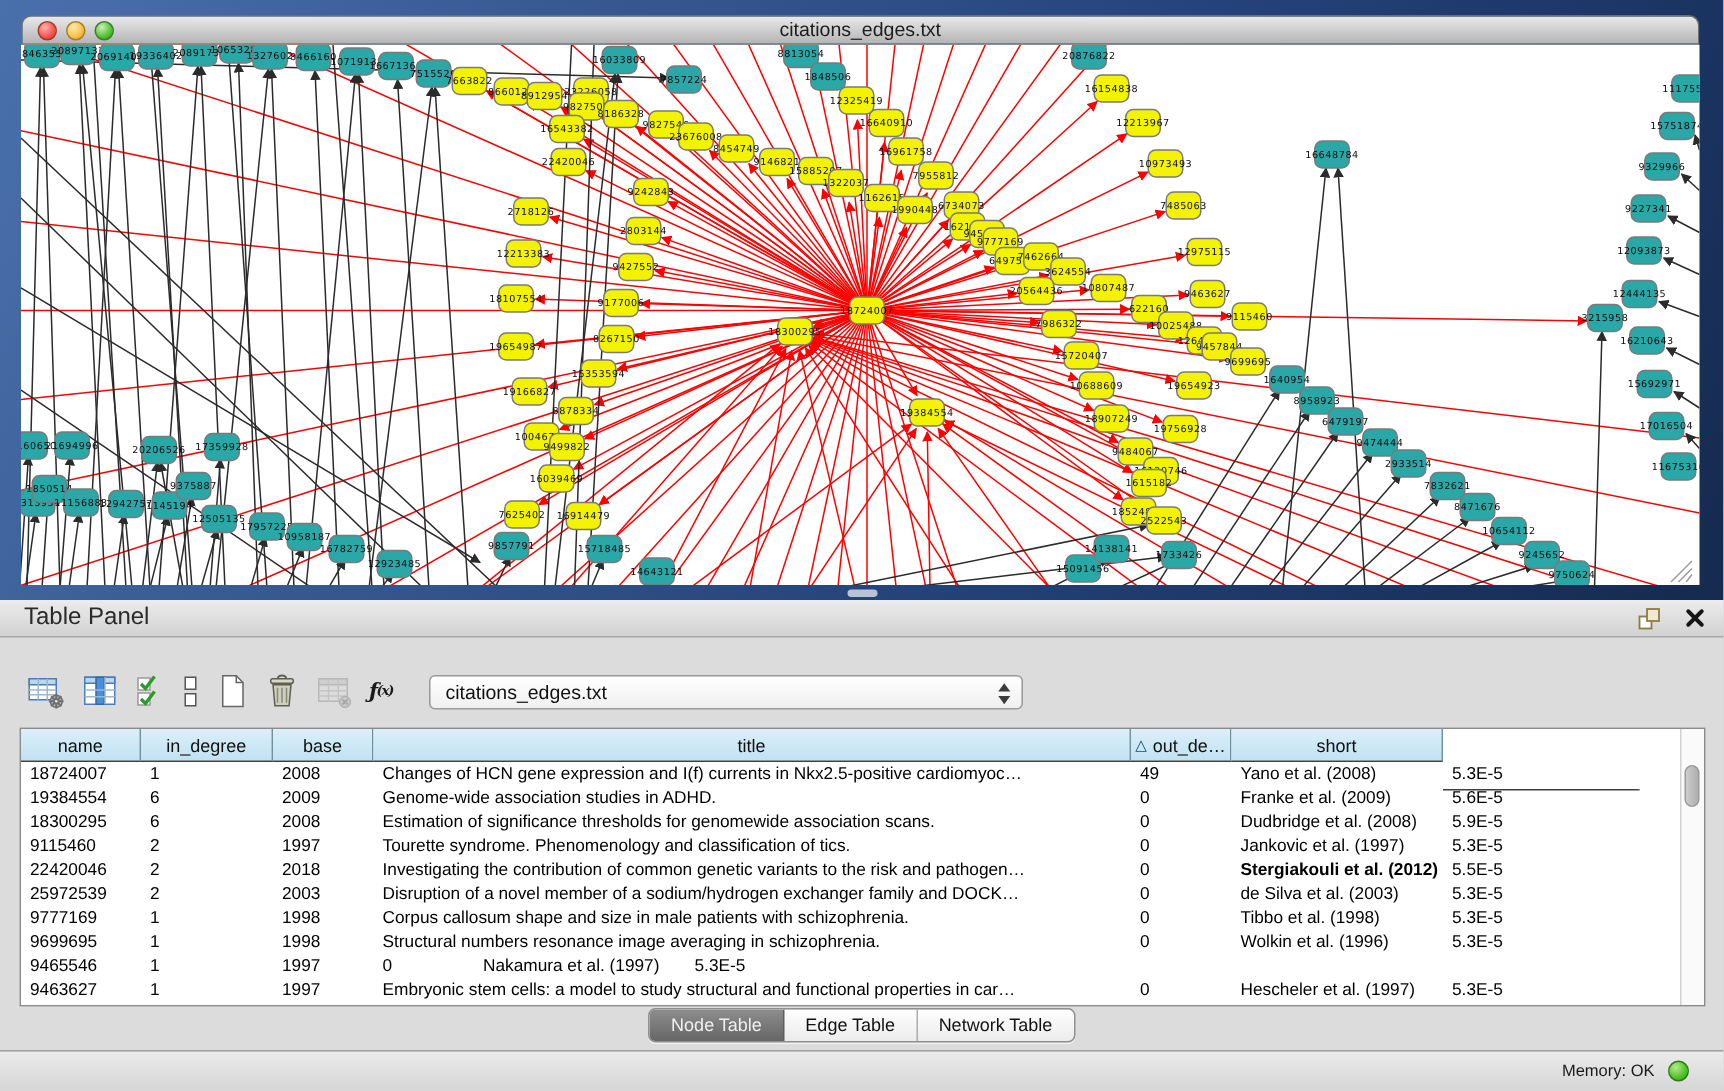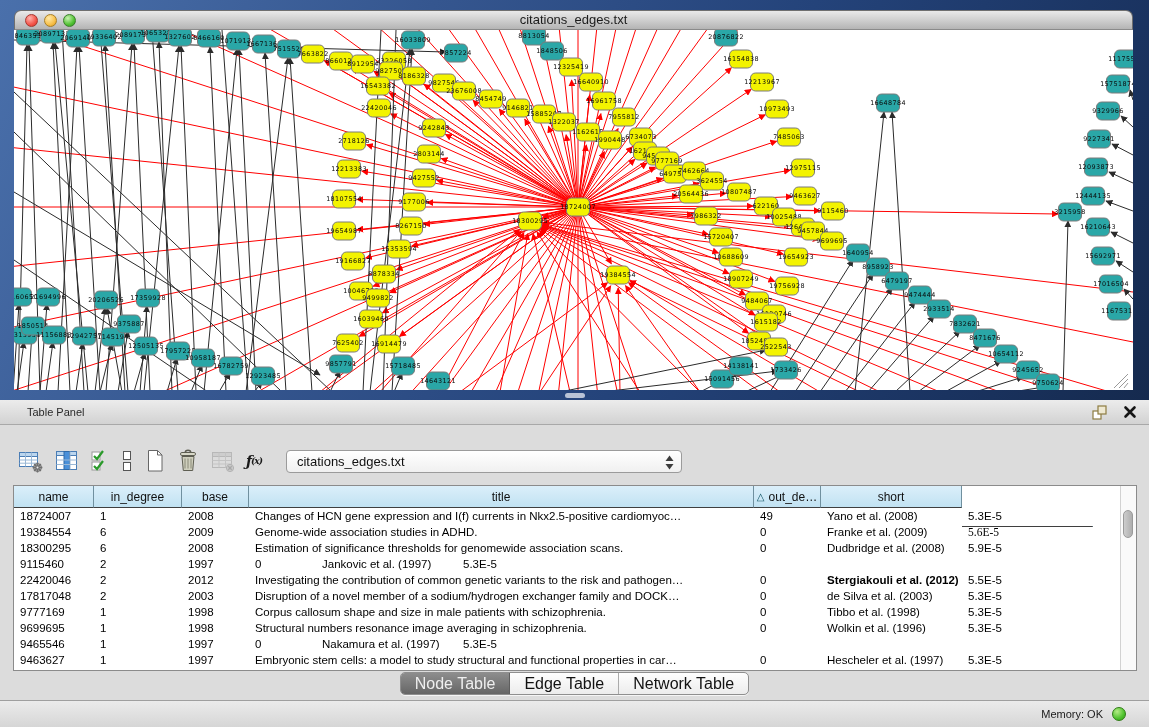--- a/index.html
+++ b/index.html
@@ -25,21 +25,21 @@
   .light.red{background:radial-gradient(circle at 35% 30%,#ffb3ac,#f4554a 60%,#cf3328);border:1px solid #a8362e;}
   .light.yellow{background:radial-gradient(circle at 35% 30%,#ffe9a8,#f8c04a 60%,#d9961c);border:1px solid #a87f26;}
   .light.green{background:radial-gradient(circle at 35% 30%,#c9f2b2,#52c234 60%,#2f921b);border:1px solid #3a7f2a;}
   .canvas{position:absolute;left:14px;top:30px;width:1119px;height:360px;background:#ffffff;}
   .canvas svg{position:absolute;left:0;top:0;}
   .notch{position:absolute;left:565px;top:393px;width:20px;height:5px;border-radius:3px;background:#b9c3d6;}
 
   
   .table-panel{position:absolute;left:0;top:400px;width:1149px;height:300px;background:#dcdcdc;}
   .panel-titlebar{position:relative;height:24px;background:linear-gradient(#ececec,#d2d2d2);border-bottom:1px solid #a8a8a8;}
-  .panel-title{font-size:11px;color:#2a2a2a;line-height:24px;padding-left:27px;}
+  .panel-title{font-size:16px;color:#2a2a2a;line-height:24px;padding-left:16px;}
   .panel-actions{position:absolute;right:10px;top:0;height:24px;display:flex;align-items:center;gap:13px;}
   .pa-btn{width:18px;height:18px;display:flex;align-items:center;justify-content:center;}
 
   .toolbar{position:absolute;left:0;top:44px;height:34px;display:flex;align-items:center;padding-left:18px;gap:10px;}
   .tb-icon{display:flex;align-items:center;justify-content:center;}
   .fx{font-family:"DejaVu Serif",serif;font-style:italic;font-weight:bold;font-size:14px;color:#1a1a1a;letter-spacing:-1px;}
   .fx small{font-size:9px;font-weight:bold;}
   .combo{
     margin-left:14px;width:396px;height:23px;box-sizing:border-box;position:relative;
     border:1px solid #9b9b9b;border-radius:4px;
@@ -68,21 +68,21 @@
     font-size:11.5px;line-height:16px;color:#000;padding-left:6px;box-sizing:border-box;
     white-space:nowrap;overflow:hidden;
   }
   .vscroll{width:15px;background:#fafafa;border-left:1px solid #d2d2d2;position:relative;}
   .vthumb{position:absolute;left:2px;top:24px;width:10px;height:28px;border-radius:5px;
     background:linear-gradient(90deg,#cdcdcd,#aeaeae);border:1px solid #9a9a9a;box-sizing:border-box;}
 
   .tabs-bar{position:absolute;left:0;top:272px;width:100%;display:flex;justify-content:center;}
   .seg{display:flex;border:1px solid #8f8f8f;border-radius:5px;overflow:hidden;
     background:linear-gradient(#fefefe,#ececec);box-shadow:0 1px 0 rgba(255,255,255,.7);}
-  .seg-item{padding:3px 14px;font-size:16px;color:#121212;border-right:1px solid #ababab;line-height:15px;}
+  .seg-item{padding:3px 14px;font-size:12px;color:#121212;border-right:1px solid #ababab;line-height:15px;}
   .seg-item:last-child{border-right:none;}
   .seg-item.selected{background:linear-gradient(#8d8d8d,#666666);color:#efefef;border-right-color:#5e5e5e;}
 
   .statusbar{position:absolute;left:0;top:700px;width:1149px;height:27px;box-sizing:border-box;
     background:linear-gradient(#ebebeb,#d6d6d6);border-top:1px solid #9f9f9f;}
   .mem-label{position:absolute;right:46px;top:7px;font-size:11px;color:#1a1a1a;margin-left:34px;}
   .mem-dot{position:absolute;right:23px;top:6px;width:14px;height:14px;border-radius:50%;box-sizing:border-box;
     background:radial-gradient(circle at 35% 30%,#b4ec86,#4fc22e 60%,#2f9c17);border:1px solid #2e7d14;}
 </style>
 </head>
@@ -965,50 +965,51 @@
             <div class="td" style="width: 141px;">Yano et al. (2008)</div>
             <div class="td" style="width: 131px;">5.3E-5</div>
           </div>
           <div class="tr">
             <div class="td" style="width: 80px;">19384554</div>
             <div class="td" style="width: 88px;">6</div>
             <div class="td" style="width: 67px;">2009</div>
             <div class="td" style="width: 505px;">Genome-wide association studies in ADHD.</div>
             <div class="td" style="width: 67px;">0</div>
             <div class="td" style="width: 141px;">Franke et al. (2009)</div>
-            <div class="td" style="width: 131px; font-family: Liberation Serif, serif;">5.6E-5</div>
+            <div class="td" style="width: 131px;">5.6E-5</div>
           </div>
           <div class="tr">
             <div class="td" style="width: 80px;">18300295</div>
             <div class="td" style="width: 88px;">6</div>
             <div class="td" style="width: 67px;">2008</div>
             <div class="td" style="width: 505px;">Estimation of significance thresholds for genomewide association scans.</div>
             <div class="td" style="width: 67px;">0</div>
             <div class="td" style="width: 141px;">Dudbridge et al. (2008)</div>
             <div class="td" style="width: 131px;">5.9E-5</div>
           </div>
           <div class="tr">
             <div class="td" style="width: 80px;">9115460</div>
             <div class="td" style="width: 88px;">2</div>
             <div class="td" style="width: 67px;">1997</div>
+            <div class="td" style="width: 505px;">Tourette syndrome. Phenomenology and classification of tics.</div>
             <div class="td" style="width: 67px;">0</div>
             <div class="td" style="width: 141px;">Jankovic et al. (1997)</div>
             <div class="td" style="width: 131px;">5.3E-5</div>
           </div>
           <div class="tr">
             <div class="td" style="width: 80px;">22420046</div>
             <div class="td" style="width: 88px;">2</div>
-            <div class="td" style="width: 67px;">2012</div>
+            <div class="td" style="width: 67px;">2018</div>
             <div class="td" style="width: 505px;">Investigating the contribution of common genetic variants to the risk and pathogen…</div>
             <div class="td" style="width: 67px;">0</div>
             <div class="td" style="width: 141px; font-weight: bold;">Stergiakouli et al. (2012)</div>
             <div class="td" style="width: 131px;">5.5E-5</div>
           </div>
           <div class="tr">
-            <div class="td" style="width: 80px;">17817048</div>
+            <div class="td" style="width: 80px;">25972539</div>
             <div class="td" style="width: 88px;">2</div>
             <div class="td" style="width: 67px;">2003</div>
             <div class="td" style="width: 505px;">Disruption of a novel member of a sodium/hydrogen exchanger family and DOCK…</div>
             <div class="td" style="width: 67px;">0</div>
             <div class="td" style="width: 141px;">de Silva et al. (2003)</div>
             <div class="td" style="width: 131px;">5.3E-5</div>
           </div>
           <div class="tr">
             <div class="td" style="width: 80px;">9777169</div>
             <div class="td" style="width: 88px;">1</div>

